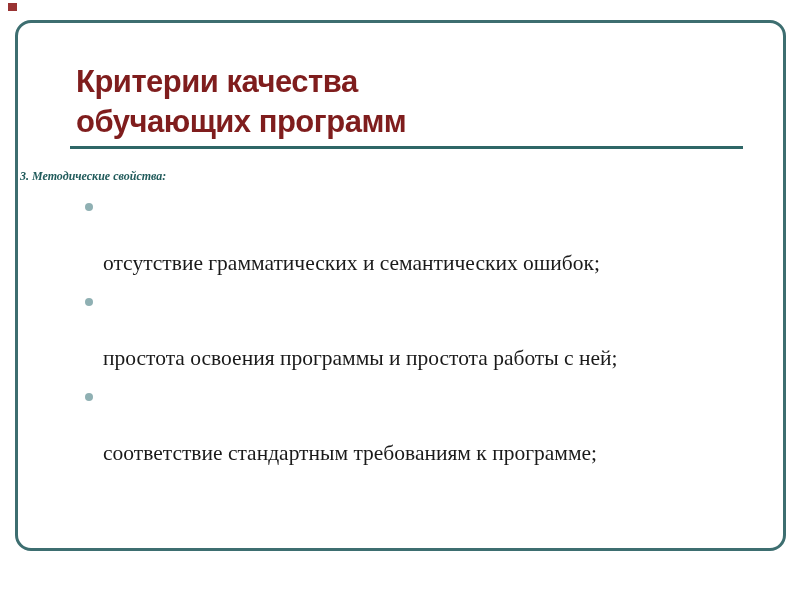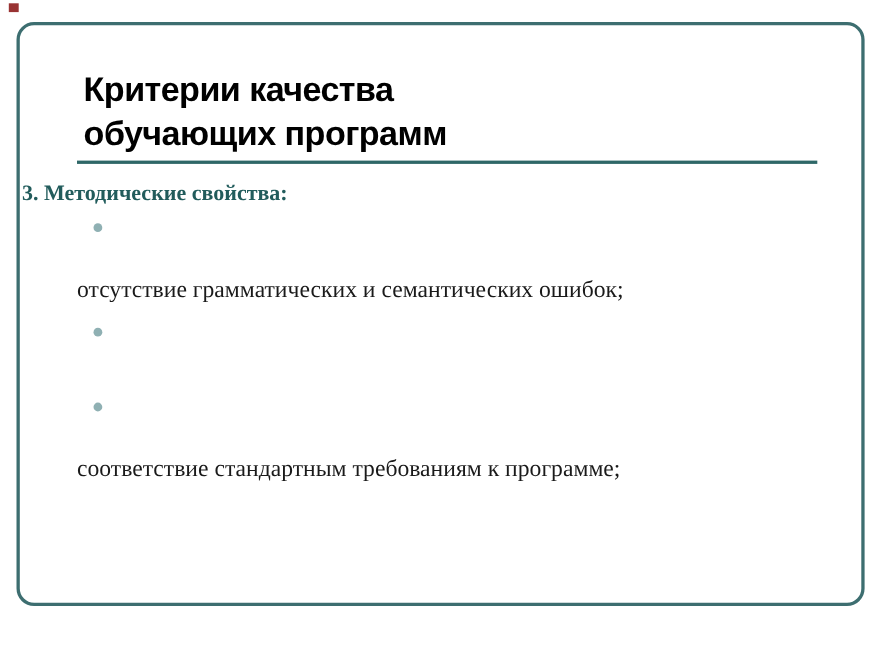--- a/index.html
+++ b/index.html
@@ -40,40 +40,41 @@
     z-index: 1;
     padding-top: 62px;
   }
   .slide-title {
     margin: 0 0 0 76px;
     font-family: "Liberation Sans", "DejaVu Sans", sans-serif;
     font-weight: bold;
     font-size: 31px;
     line-height: 40px;
     letter-spacing: -0.5px;
-    color: #000000;
+    color: #7f1d1d;
     white-space: pre-line;
   }
   .title-underline {
     margin: 4px 0 0 70px;
     width: 673px;
     height: 3px;
     background: #2e6767;
   }
   .section-heading {
     margin: 15px 0 8px 20px;
-    font-size: 20px;
+    font-size: 12px;
     font-weight: bold;
     line-height: 24px;
     color: #225c5c;
+    font-style: italic;
   }
   .bullet {
     position: relative;
     margin: 0 20px 14px 0;
-    padding-left: 70px;
+    padding-left: 103px;
     font-size: 21.5px;
     line-height: 27px;
     color: #1a1a1a;
     white-space: pre-line;
   }
   .bullet .dot {
     position: absolute;
     left: 85px;
     top: 7px;
     width: 8px;
@@ -99,20 +100,21 @@
 
     <div class="section-heading">3. Методические свойства:</div>
 
     <div class="bullet">
       <span class="dot"></span>
       <span>отсутствие грамматических и семантических ошибок;</span>
     </div>
 
     <div class="bullet">
       <span class="dot"></span>
+      <span>простота освоения программы и простота работы с ней;</span>
     </div>
 
 
     <div class="bullet">
       <span class="dot"></span>
       <span>соответствие стандартным требованиям к программе;</span>
     </div>
 
   </div>
 </div>

